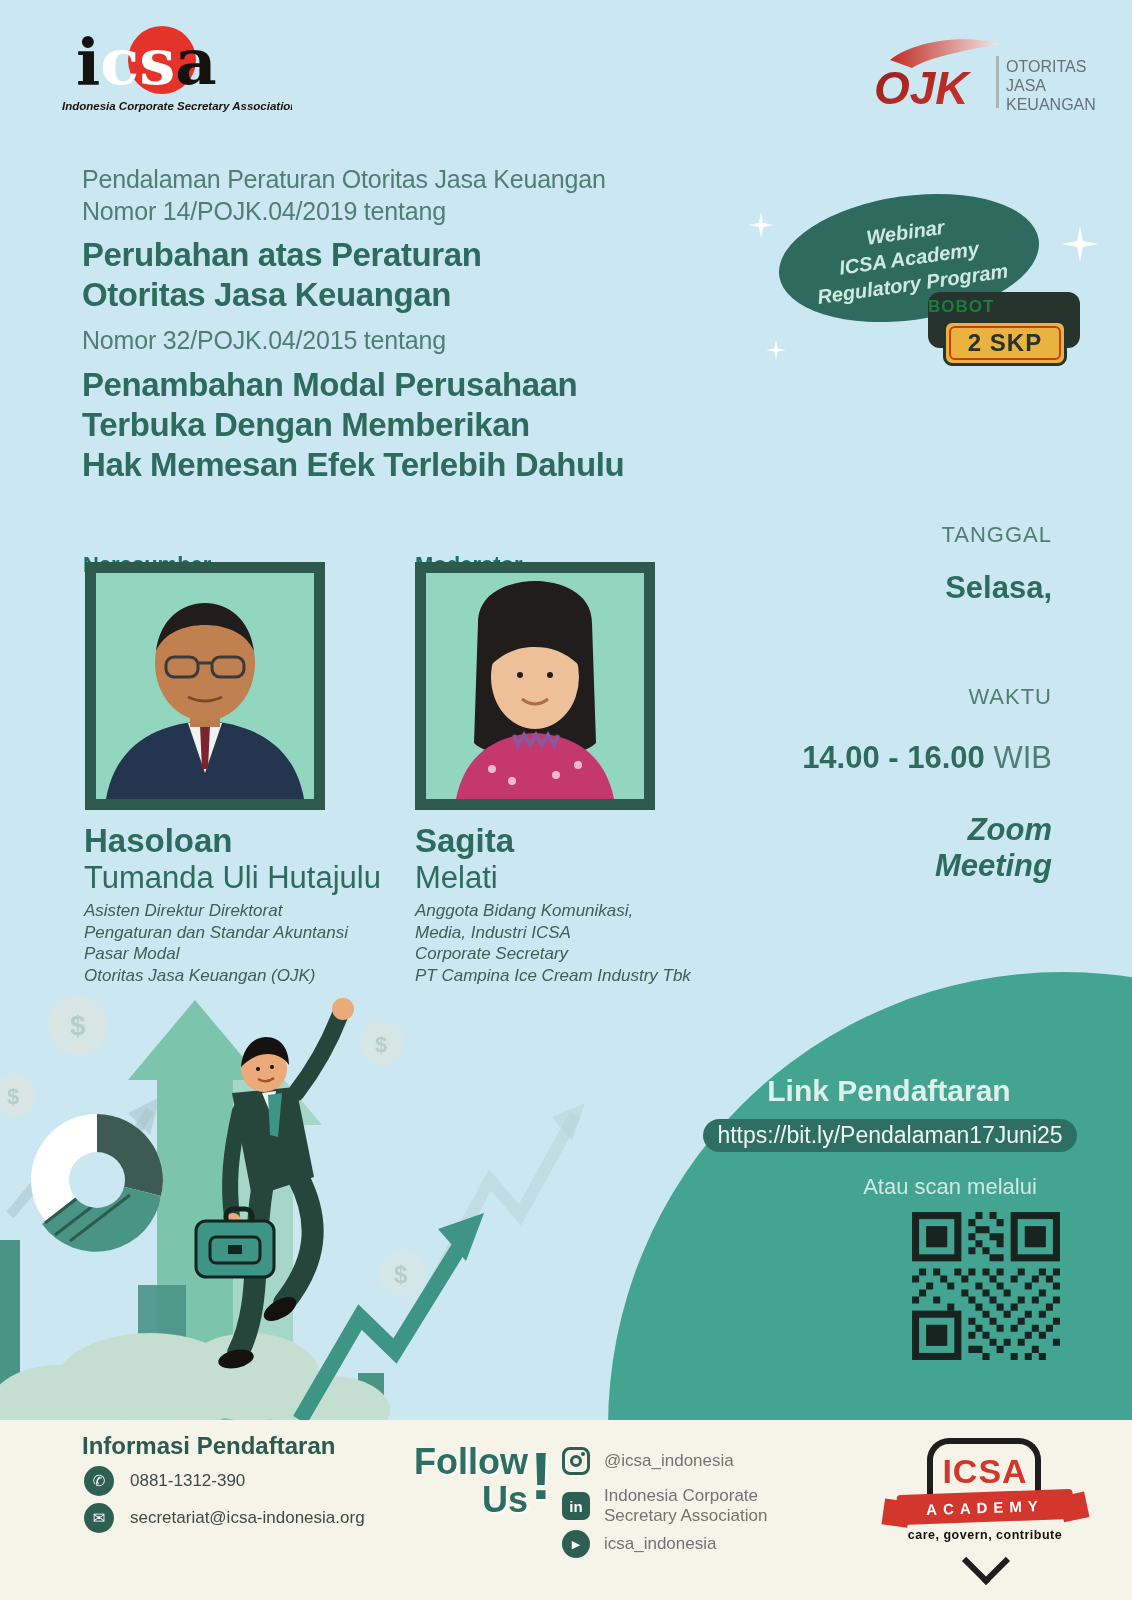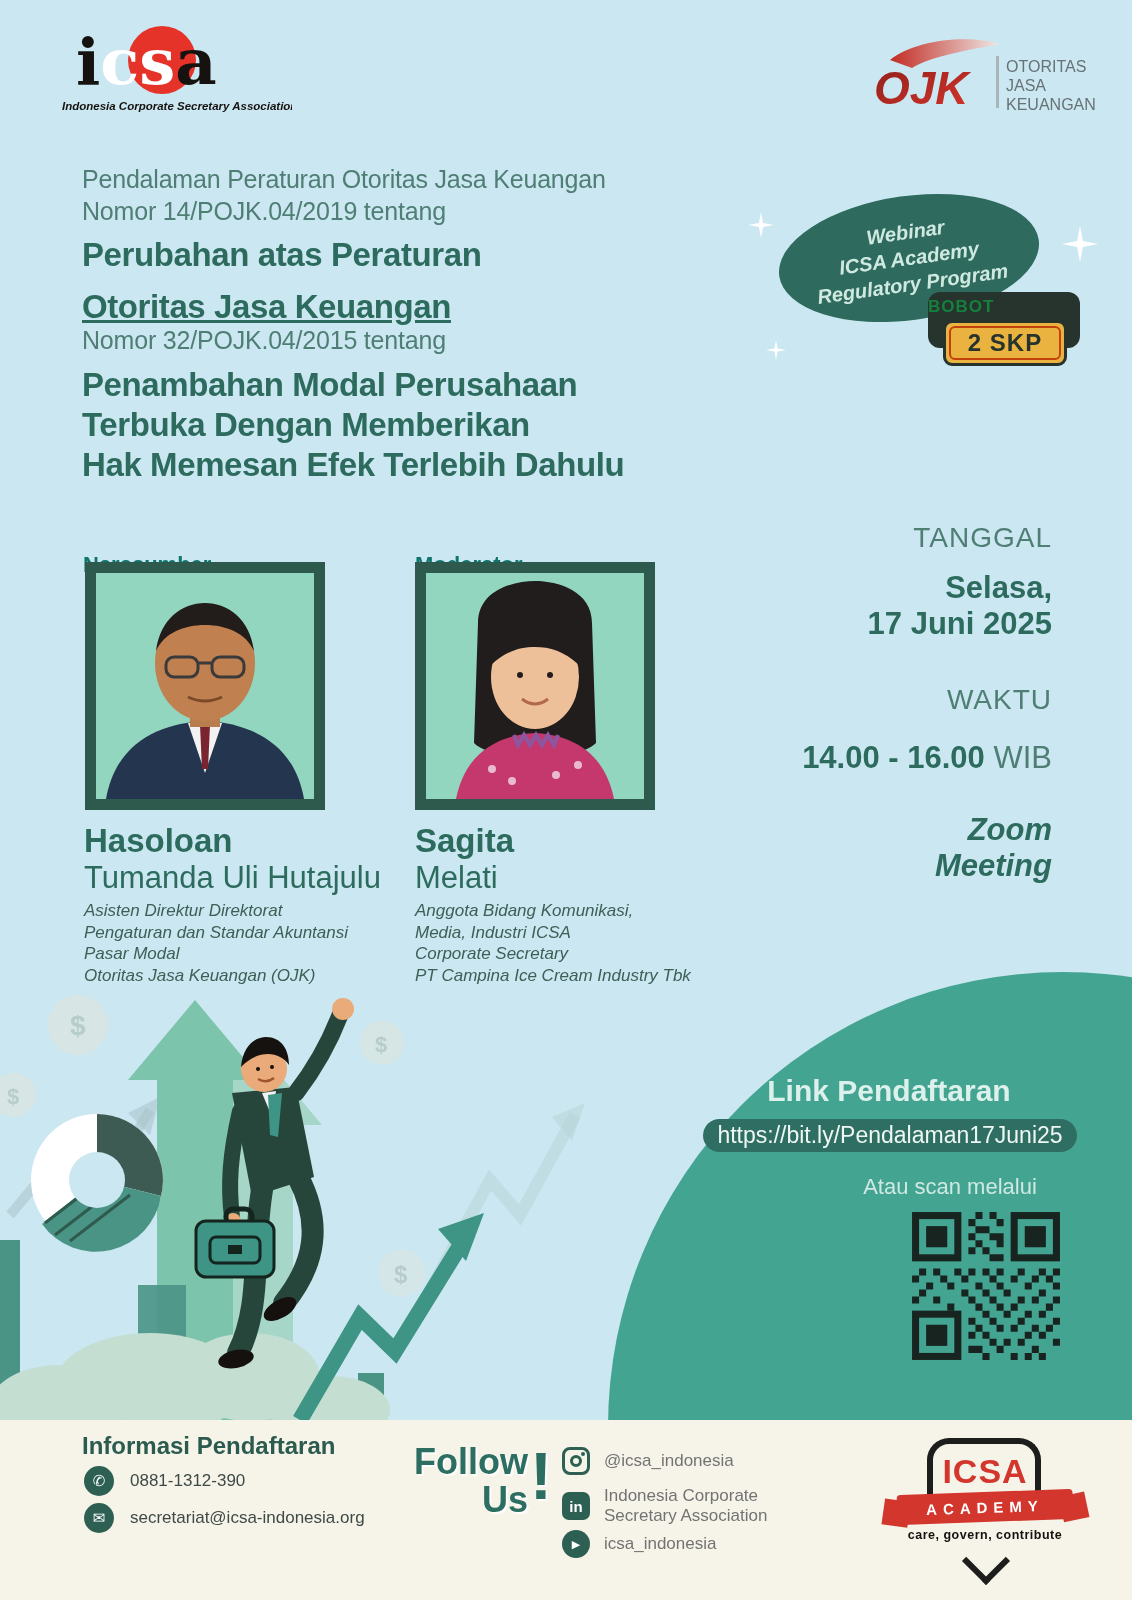--- a/index.html
+++ b/index.html
@@ -11,21 +11,21 @@
   .icsa-logo{left:52px;top:22px;width:240px;height:96px;}
   .ojk-logo{left:872px;top:34px;width:230px;height:86px;}
 
   
   .pre-line{left:82px;font-size:25px;font-weight:400;color:#4f7e75;letter-spacing:-0.2px;}
   .pre1{top:165px;}
   .pre2{top:197px;}
   .pre3{top:326px;}
   .headline{left:82px;font-size:33px;font-weight:700;color:#2c6b5d;letter-spacing:-0.4px;}
   .h1a{top:236px;}
-  .h1b{top:288px;text-decoration:underline;}
+  .h1b{top:276px;}
   .h2a{top:366px;}
   .h2b{top:406px;}
   .h2c{top:446px;}
 
   
   .badge-ellipse{left:778px;top:196px;width:262px;height:124px;background:#2e6b5e;border-radius:50%;
     transform:rotate(-8deg);display:flex;align-items:center;justify-content:center;text-align:center;}
   .badge-ellipse .lines{color:#cfe9e1;font-weight:700;font-size:20px;line-height:26px;font-style:italic;}
   .ticket-dark{left:928px;top:292px;width:152px;height:56px;background:#27342e;border-radius:12px;}
   .ticket-bobot{left:928px;top:297px;width:152px;text-align:left;color:#15803d;font-size:17px;font-weight:800;letter-spacing:1px;}
@@ -45,21 +45,21 @@
   .photo1{left:85px;}
   .photo2{left:415px;}
   .name-first{font-size:33px;font-weight:800;color:#2c6b5d;}
   .name-rest{font-size:31px;font-weight:400;color:#2c6b5d;}
   .roles{font-size:17px;font-style:italic;color:#3c5f56;line-height:21.5px;}
   .n1{left:84px;top:822px;} .n2{left:84px;top:860px;} .r1{left:84px;top:900px;}
   .m1{left:415px;top:822px;} .m2{left:415px;top:860px;} .r2{left:415px;top:900px;}
 
   
   .evt{left:700px;width:352px;text-align:right;}
-  .evt-label{font-size:28px;font-weight:400;color:#4f7e75;letter-spacing:1px;}
+  .evt-label{font-size:22px;font-weight:400;color:#4f7e75;letter-spacing:1px;}
   .evt-strong{font-size:31px;font-weight:800;color:#2c6b5d;}
   .e-tanggal{top:522px;} .e-d1{top:570px;text-align:right;} .e-d2{top:606px;}
   .e-waktu{top:684px;} .e-time{top:740px;}
   .e-z1{top:812px;font-style:italic;} .e-z2{top:848px;font-style:italic;}
   .wib{font-weight:400;color:#4f7e75;}
 
   
   .teal-circle{left:608px;top:972px;width:910px;height:910px;border-radius:50%;background:#44a492;}
   .reg-title{left:700px;top:1074px;width:378px;text-align:center;font-size:30px;font-weight:700;color:#ddf1ec;}
   .reg-pill{left:703px;top:1119px;width:374px;height:33px;background:#2f6f63;border-radius:22px;
@@ -202,21 +202,20 @@
   <div class="abs name-rest m2">Melati</div>
   <div class="abs roles r2">
     <div>Anggota Bidang Komunikasi,</div>
     <div>Media, Industri ICSA</div>
     <div>Corporate Secretary</div>
     <div>PT Campina Ice Cream Industry Tbk</div>
   </div>
 
   <div class="abs evt evt-label e-tanggal">TANGGAL</div>
   <div class="abs evt evt-strong e-d1">Selasa,</div>
-  <div class="abs evt evt-strong e-d2">17 Juni 2025</div>
   <div class="abs evt evt-label e-waktu">WAKTU</div>
   <div class="abs evt evt-strong e-time"><span>14.00 - 16.00</span><span class="wib"> WIB</span></div>
   <div class="abs evt evt-strong e-z1">Zoom</div>
   <div class="abs evt evt-strong e-z2">Meeting</div>
 
   <svg class="abs" style="left:0;top:985px;" width="700" height="435" viewBox="0 0 700 435">
     <polyline points="10,230 60,170 95,215 150,125" fill="none" stroke="#a9c3c8" stroke-width="10" opacity="0.55"></polyline>
     <polygon points="160,112 128,128 150,150" fill="#a9c3c8" opacity="0.55"></polygon>
     <polyline points="430,305 490,195 520,230 575,130" fill="none" stroke="#b6d3d6" stroke-width="12" opacity="0.5"></polyline>
     <polygon points="585,118 552,132 572,156" fill="#b6d3d6" opacity="0.5"></polygon>

